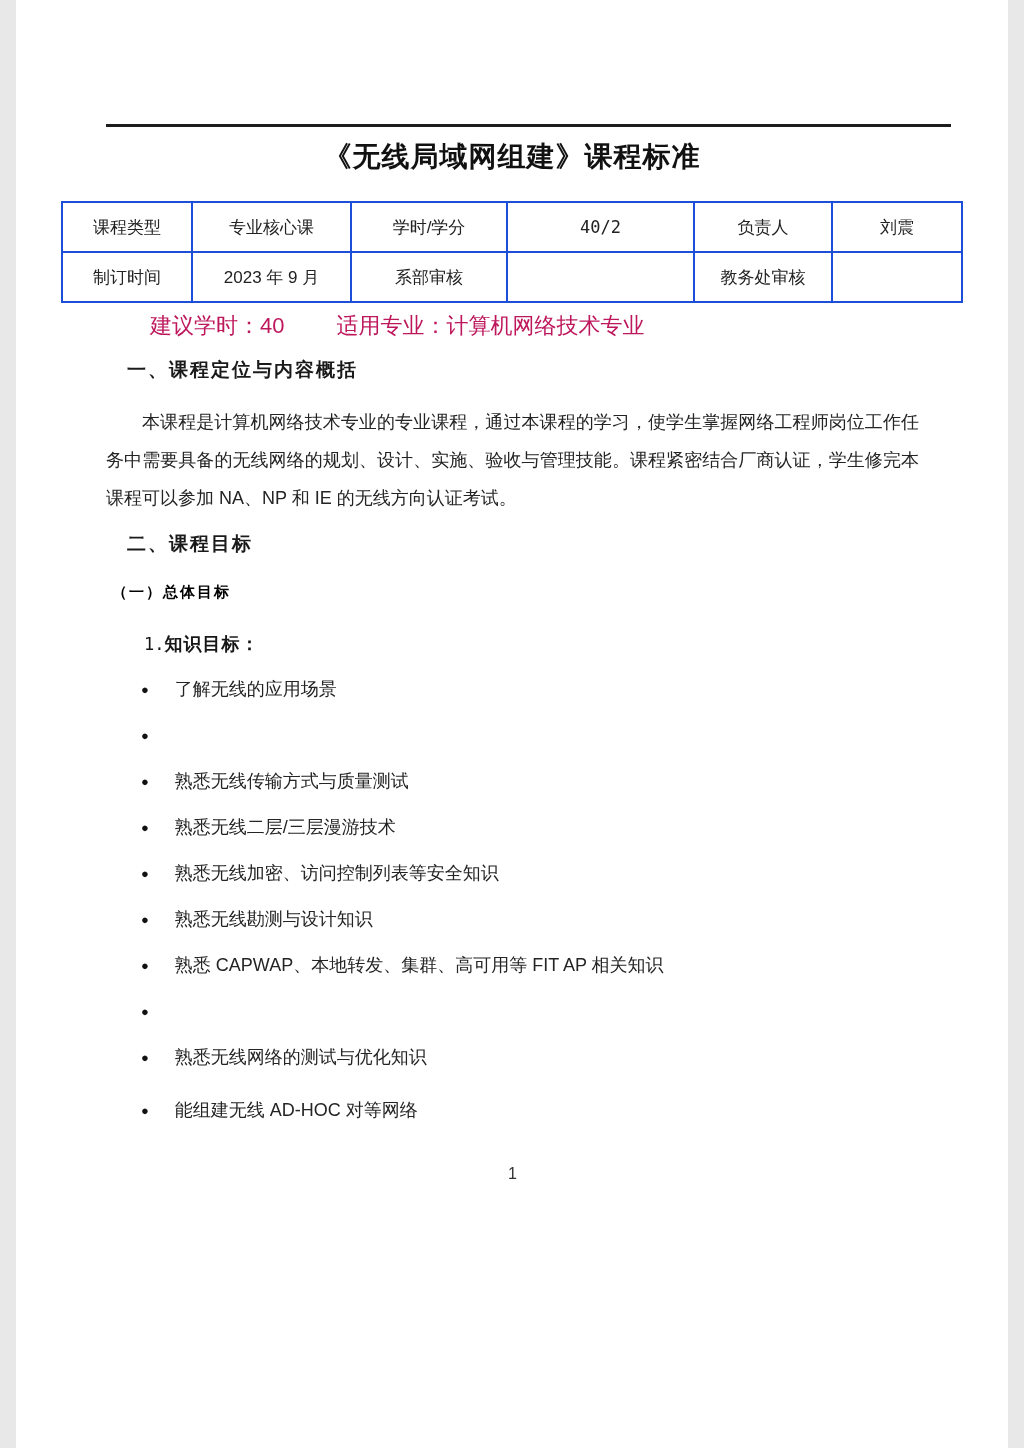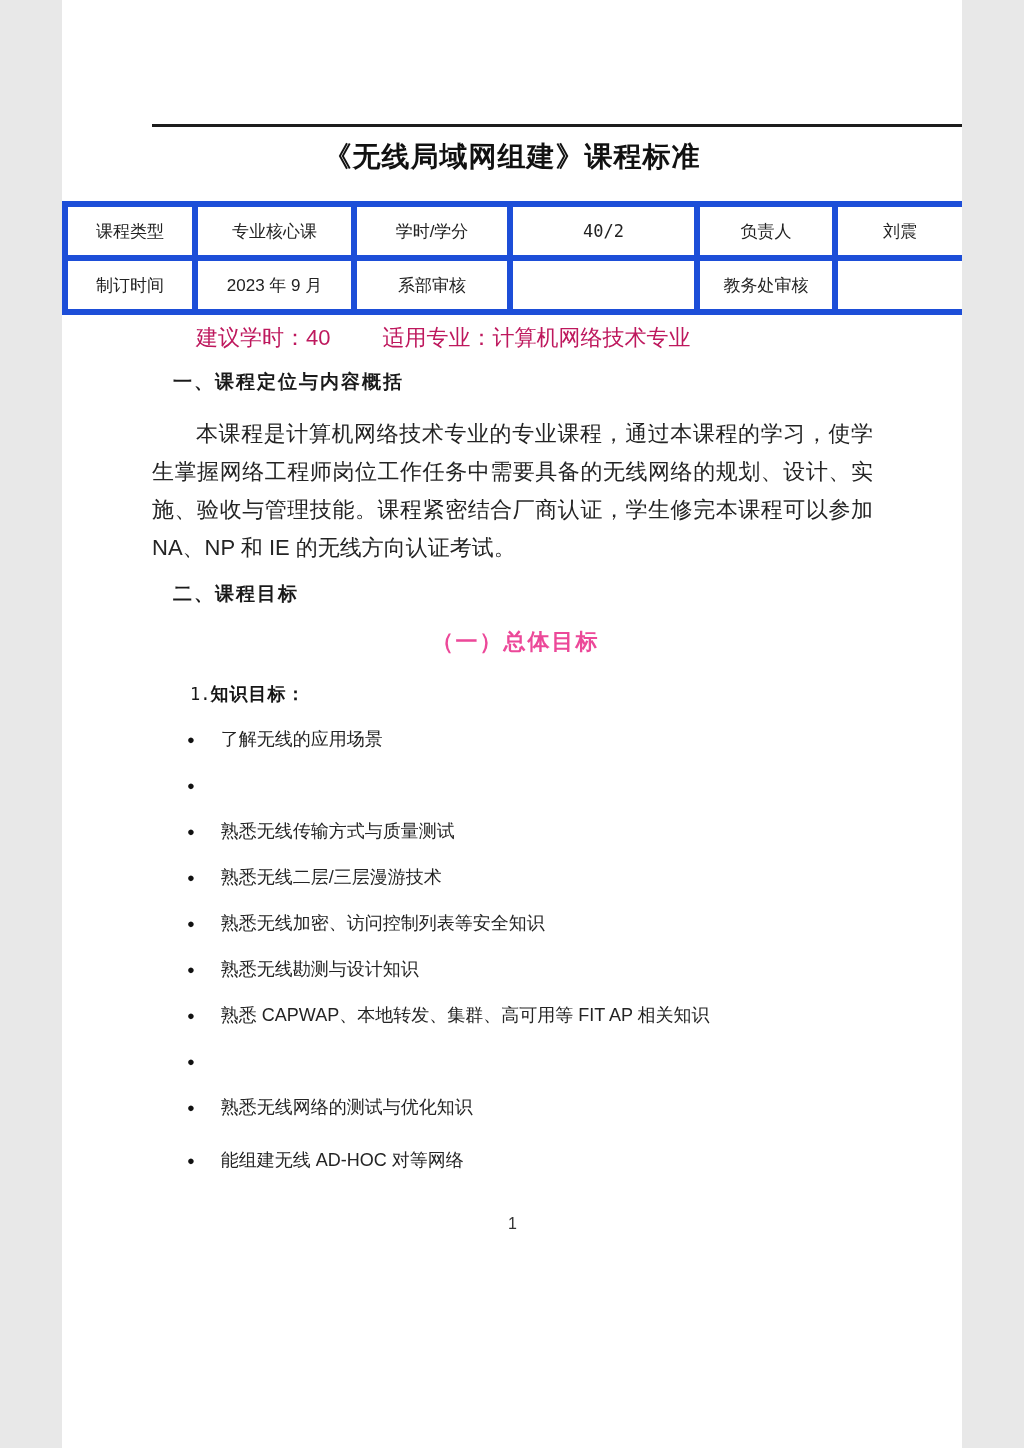--- a/index.html
+++ b/index.html
@@ -1,18 +1,18 @@
 <!DOCTYPE html>
 <html><head>
 <meta charset="utf-8">
 <style>
   html, body { margin: 0; padding: 0; background: #e8e8e8; }
   #page {
     position: relative;
-    width: 900px;
+    width: 992px;
     height: 1448px;
     margin: 0 auto;
     background: #ffffff;
     color: #1e1e1e;
     font-family: "Liberation Sans", sans-serif;
     overflow: hidden;
   }
   .header-rule {
     position: absolute;
     left: 90px;
@@ -31,21 +31,21 @@
     letter-spacing: 1px;
     color: #111;
   }
   table.info-table {
     width: 900px;
     margin: 26px auto 0 auto;
     border-collapse: collapse;
     table-layout: fixed;
   }
   table.info-table td {
-    border: 6px solid #1d4ed8;
+    border: 2px solid #1d4ed8;
     height: 48px;
     text-align: center;
     vertical-align: middle;
     font-size: 17px;
     color: #222;
     padding: 0 2px;
     overflow: hidden;
   }
   td.mono-cell { font-family: "DejaVu Sans Mono", monospace; font-size: 16px; }
   .content { margin: 0 89px 0 90px; }
@@ -64,32 +64,31 @@
     font-weight: 600;
     font-family: "Liberation Serif", serif;
     letter-spacing: 2px;
     color: #1a1a1a;
     margin-left: 21px;
   }
   .sec-heading.first { margin-top: 15px; }
   .sub-heading {
     margin-top: 18px;
     line-height: 30px;
-    font-size: 22px;
+    font-size: 15px;
     font-weight: 600;
     font-family: "Liberation Serif", serif;
     letter-spacing: 2px;
     padding-left: 6px;
-    color: #ec4899;
-    text-align: center;
+    color: #000000;
   }
   .sub-heading.second { margin-top: 10px; }
   p.body-para {
     margin: 18px 0 0 0;
-    font-size: 22px;
+    font-size: 18px;
     line-height: 38px;
     text-align: justify;
     text-indent: 2em;
     color: #242424;
   }
   p.body-para.overall { margin-top: 24px; }
   .num-heading {
     margin-top: 22px;
     padding-left: 38px;
     line-height: 30px;

